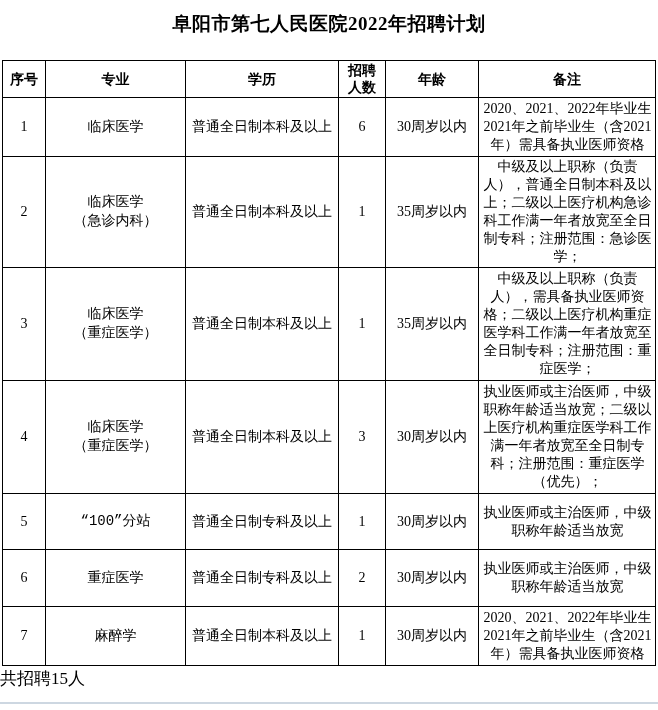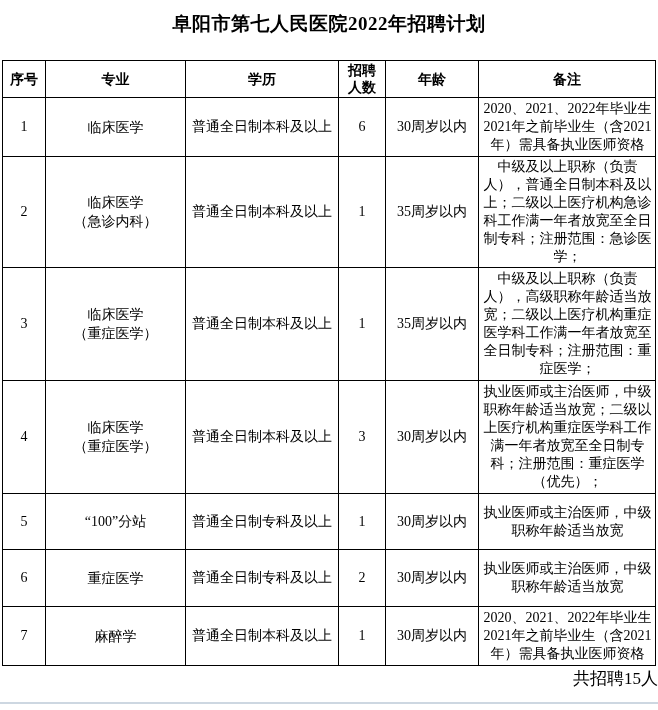--- a/index.html
+++ b/index.html
@@ -40,31 +40,31 @@
     line-height: 17px;
   }
   tr.hH  { height: 37px; }
   tr.h1  { height: 59px; }
   tr.h2  { height: 110px; }
   tr.h3  { height: 113px; }
   tr.h4  { height: 113px; }
   tr.h5  { height: 56px; }
   tr.h6  { height: 57px; }
   tr.h7  { height: 59px; }
-  td.major { white-space: pre-line; line-height: 19px; }
+  td.major { white-space: pre-line; line-height: 19px; font-family: Liberation Mono, monospace; }
   td.remark {
     text-align: center;
     padding: 1px 2px 1px 3px;
     line-height: 18px;
     line-break: strict;
   }
   .footer {
     position: absolute;
     top: 667px; left: 0; width: 658px;
-    text-align: right;
+    text-align: left;
     font-size: 17px;
   }
   .bottom-line {
     position: absolute;
     top: 702px; left: 0;
     width: 658px; height: 2px;
     background: #cdd7e1;
   }
 </style>
 </head>
@@ -108,21 +108,21 @@
     <td>35周岁以内</td>
     <td class="remark">中级及以上职称（负责人），普通全日制本科及以上；二级以上医疗机构急诊科工作满一年者放宽至全日制专科；注册范围：急诊医学；</td>
   </tr>
   <tr class="h3">
     <td>3</td>
     <td class="major">临床医学
 （重症医学）</td>
     <td>普通全日制本科及以上</td>
     <td>1</td>
     <td>35周岁以内</td>
-    <td class="remark">中级及以上职称（负责人），高级职称年龄适当放宽；二级以上医疗机构重症医学科工作满一年者放宽至全日制专科；注册范围：重症医学；</td>
+    <td class="remark">中级及以上职称（负责人），需具备执业医师资格；二级以上医疗机构重症医学科工作满一年者放宽至全日制专科；注册范围：重症医学；</td>
   </tr>
   <tr class="h4">
     <td>4</td>
     <td class="major">临床医学
 （重症医学）</td>
     <td>普通全日制本科及以上</td>
     <td>3</td>
     <td>30周岁以内</td>
     <td class="remark">执业医师或主治医师，中级职称年龄适当放宽；二级以上医疗机构重症医学科工作满一年者放宽至全日制专科；注册范围：重症医学（优先）；</td>
   </tr>

